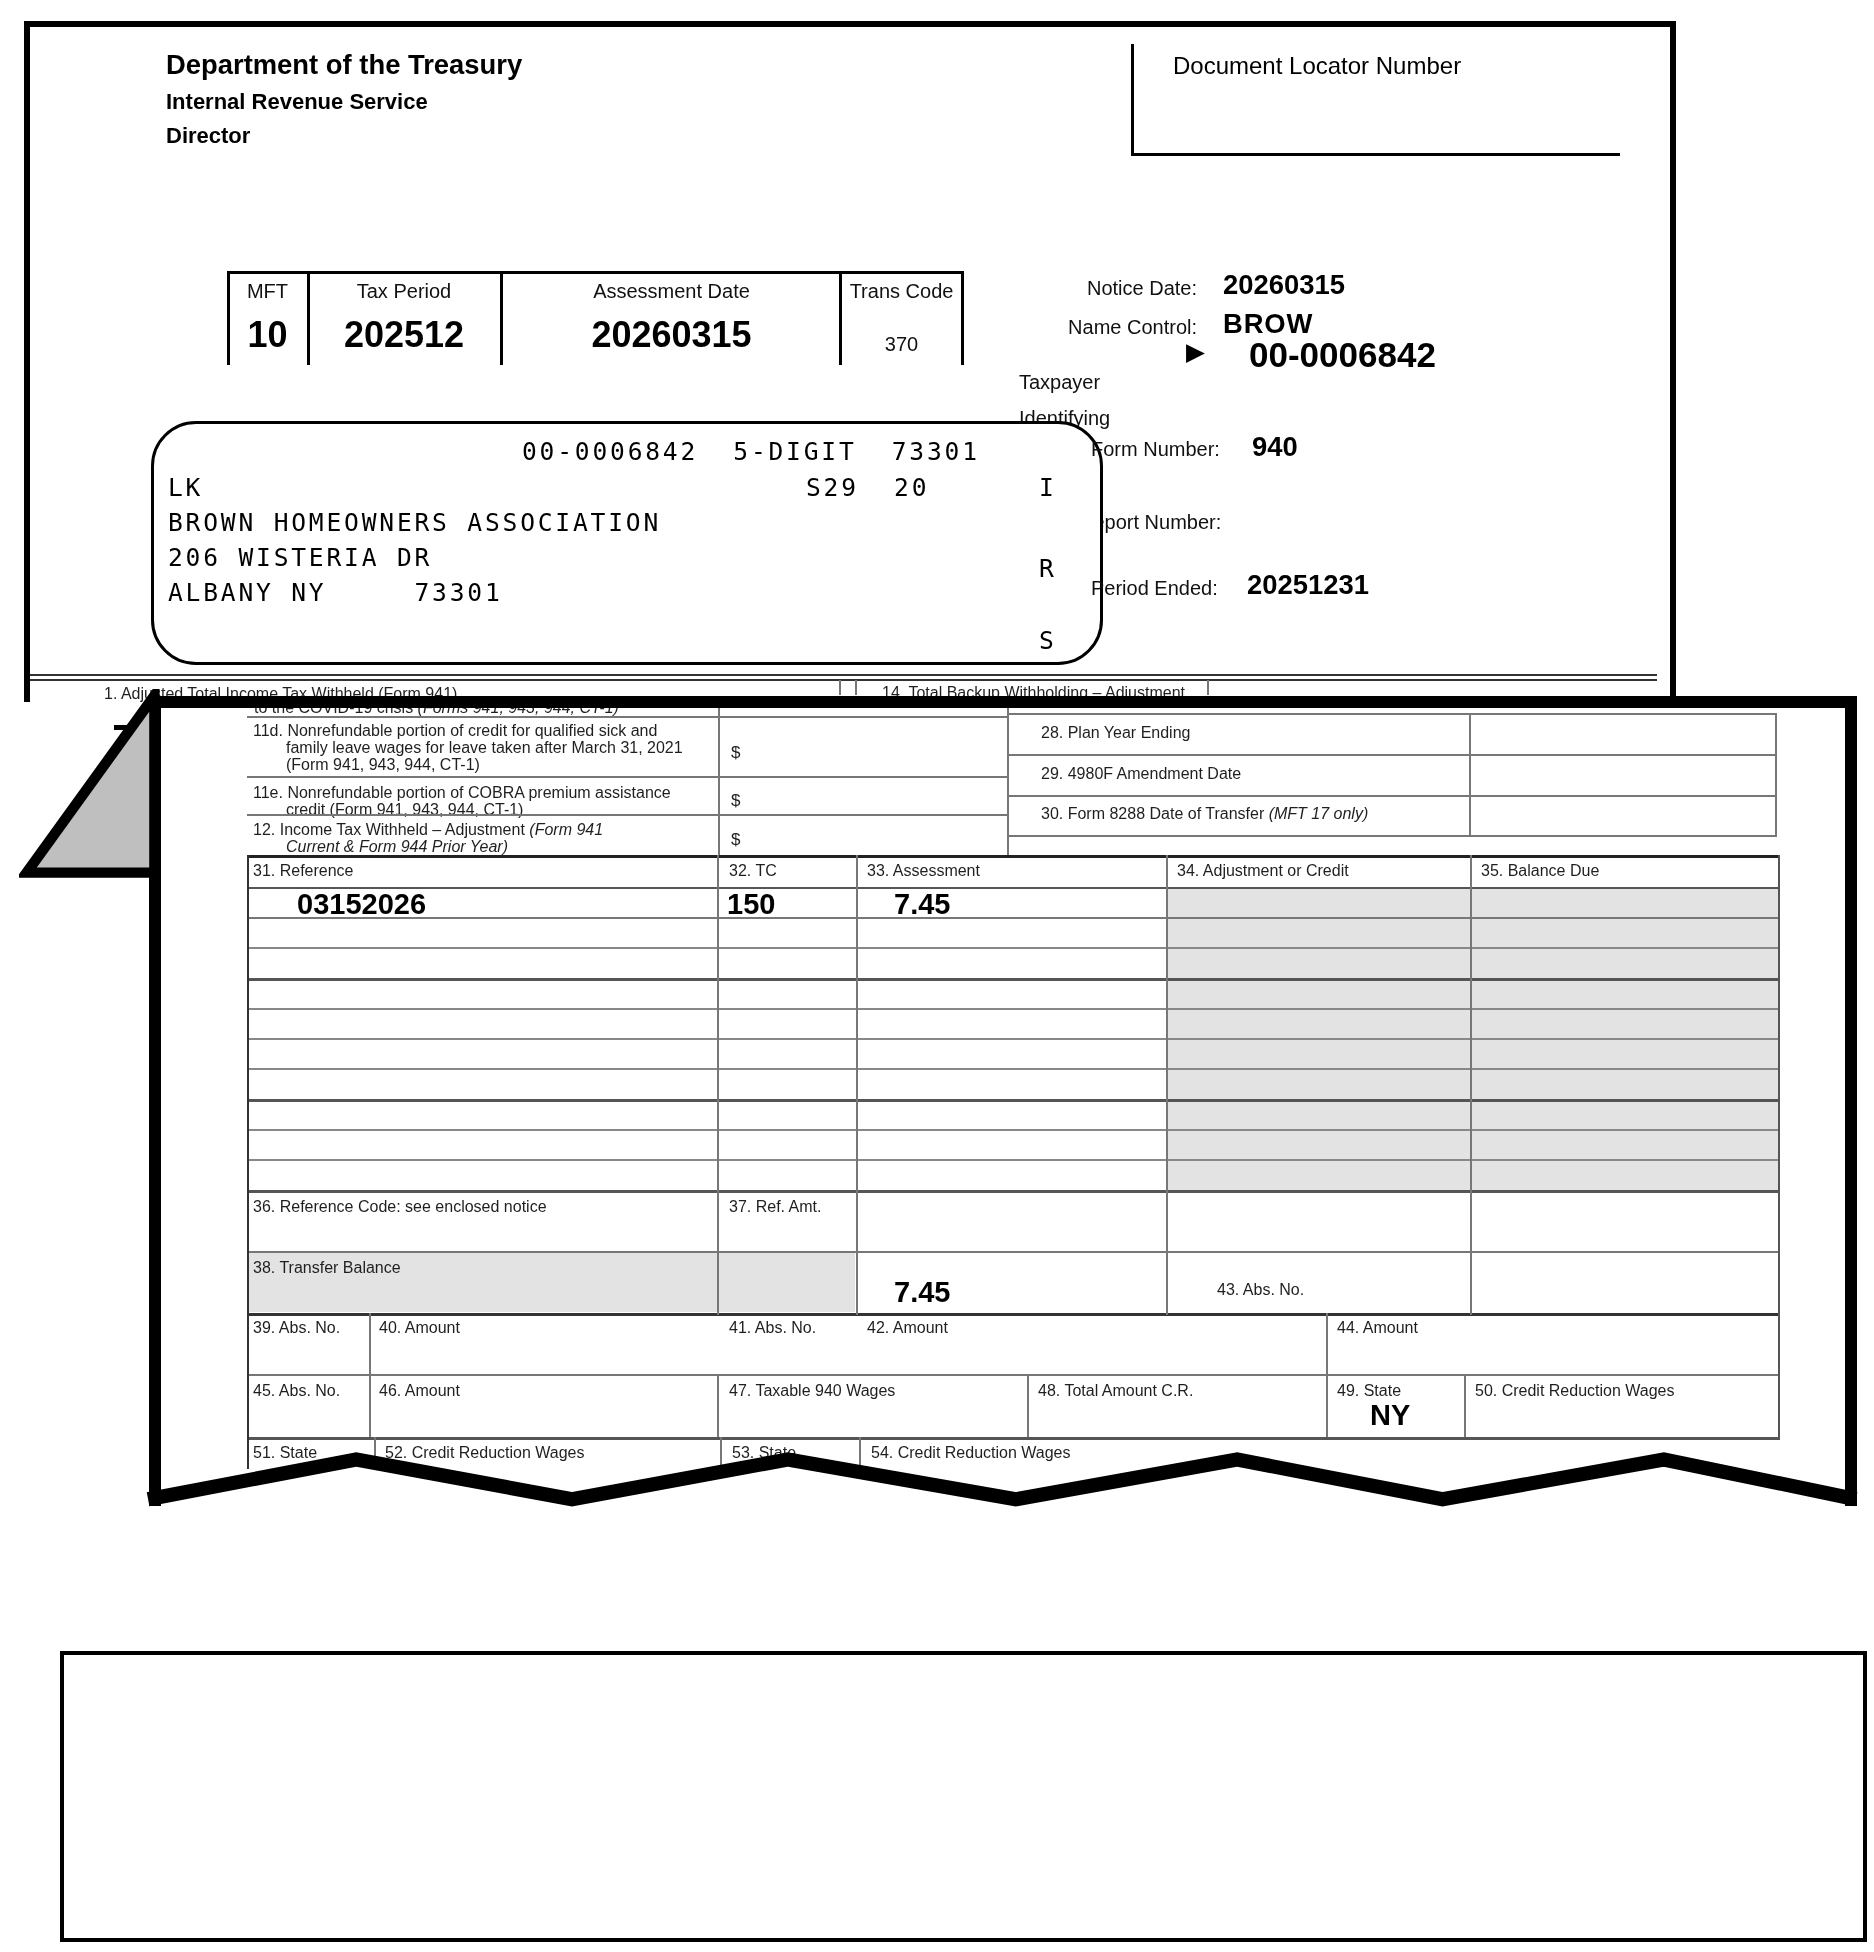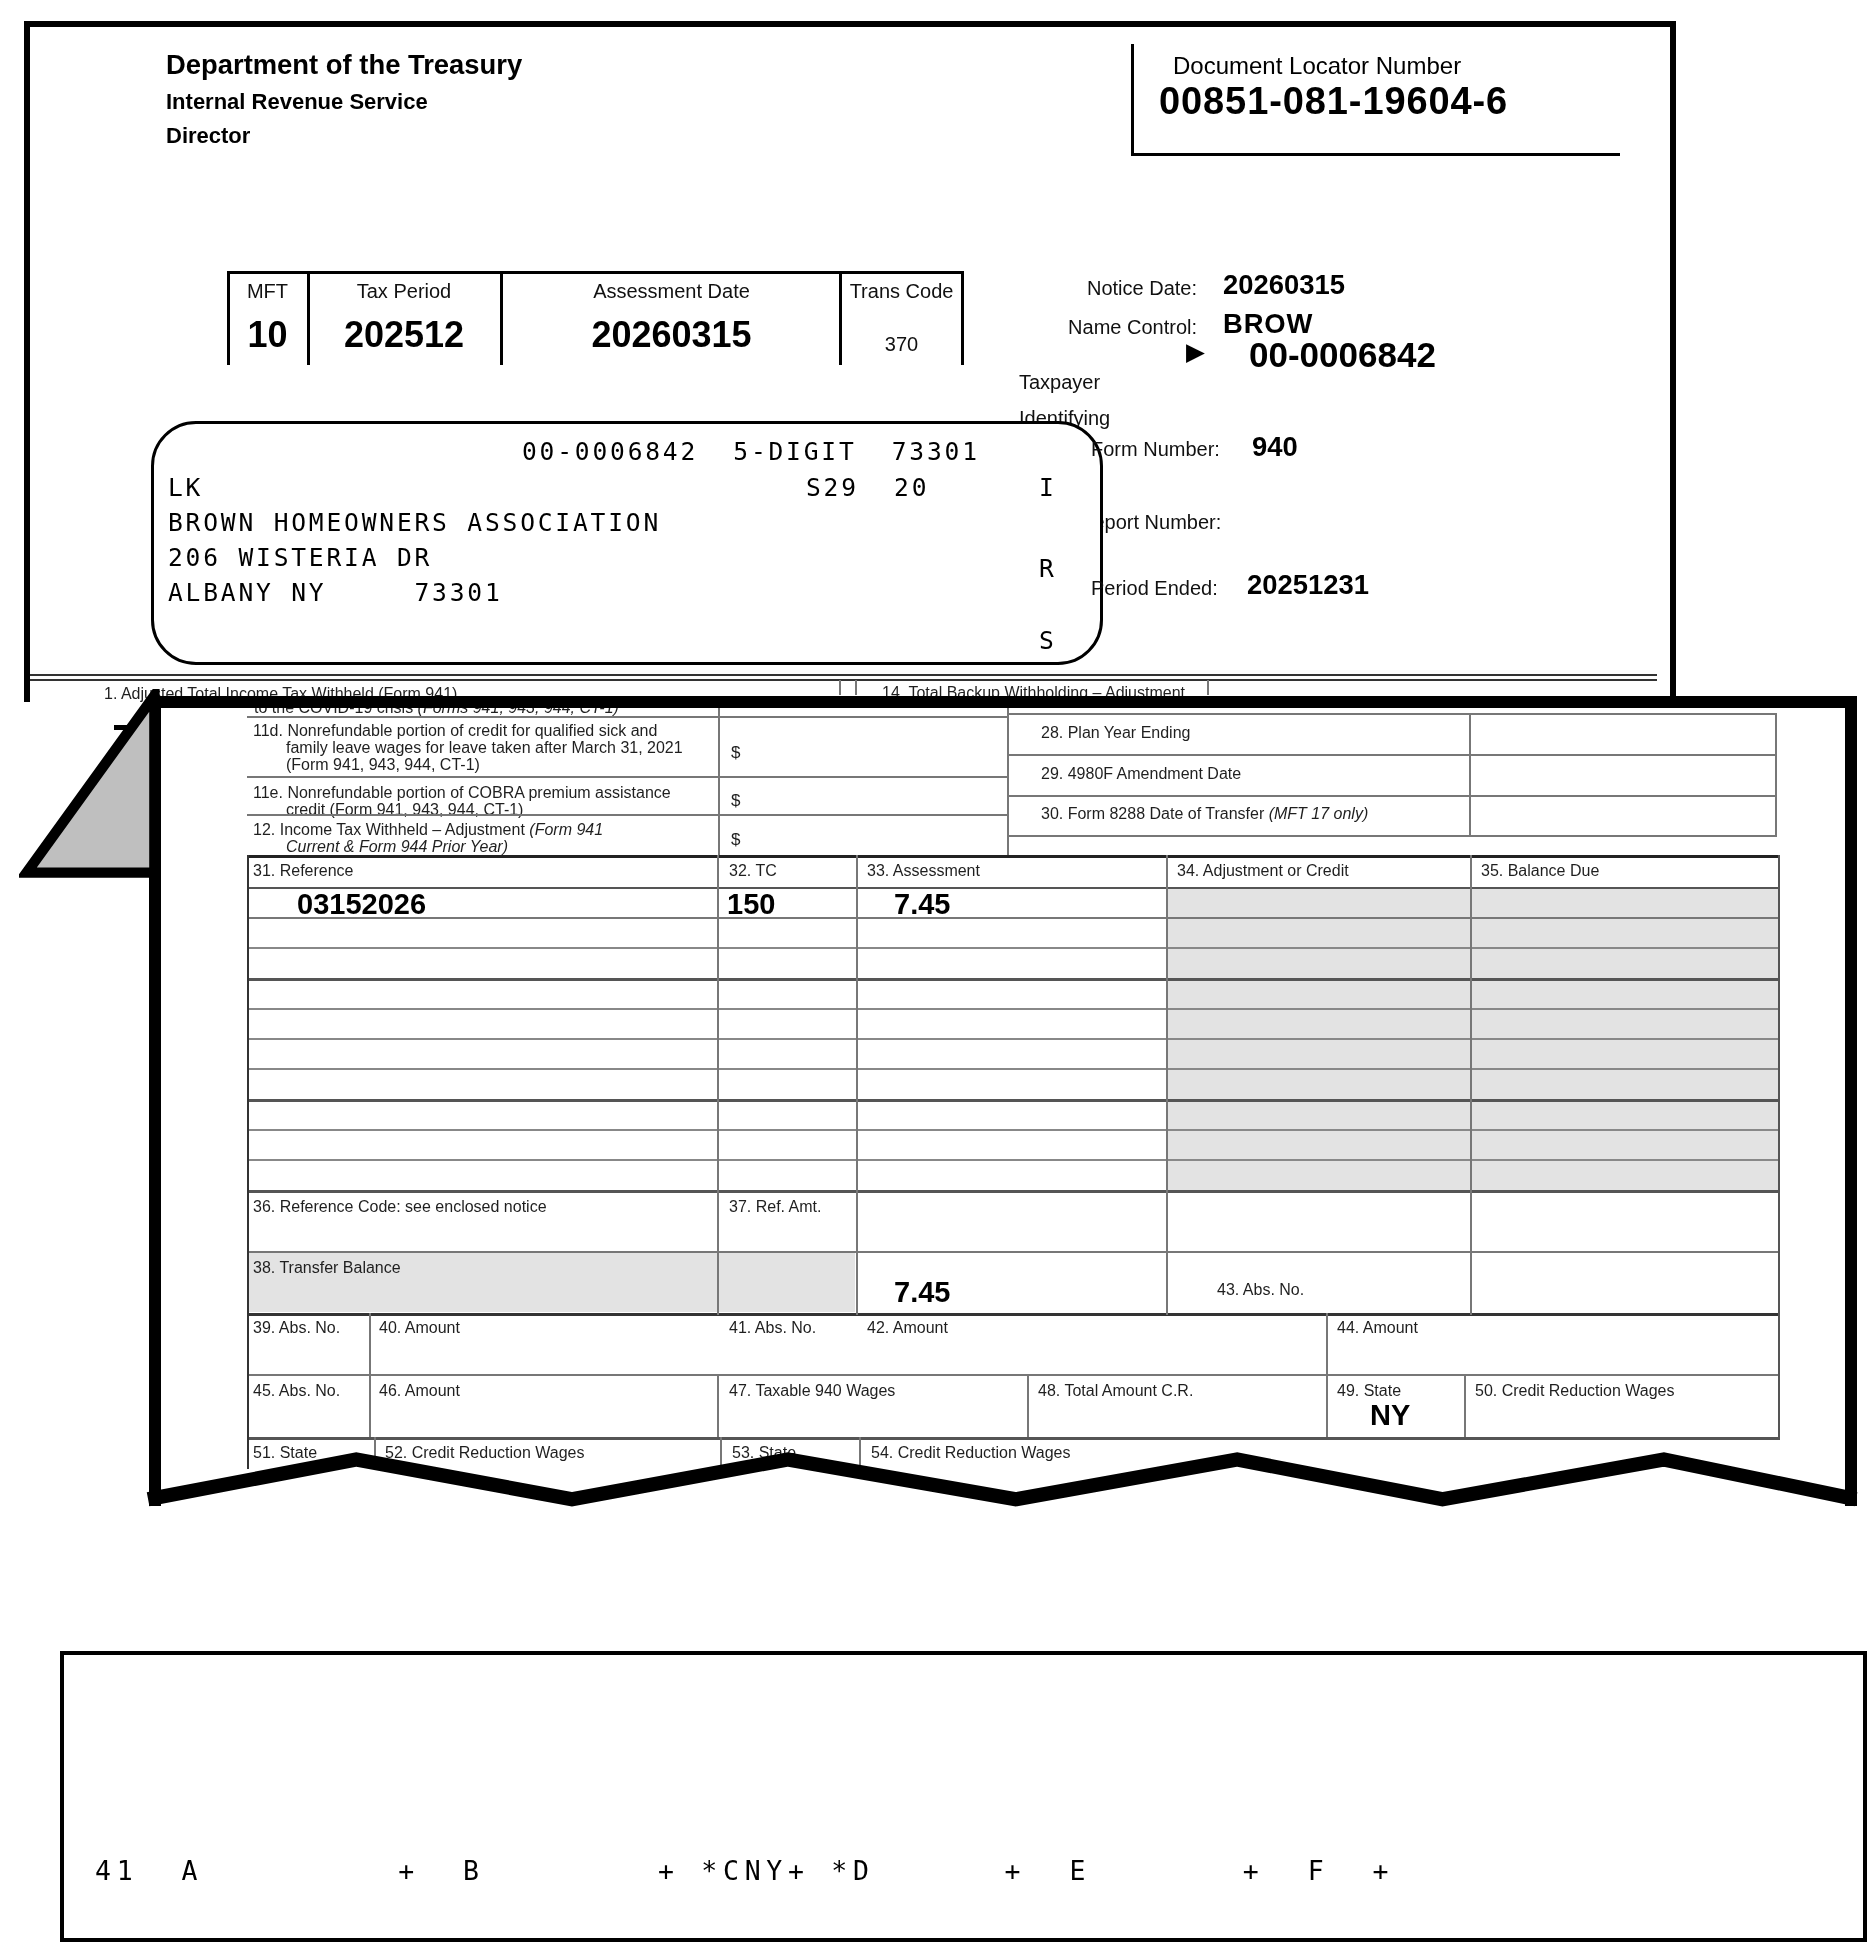--- a/index.html
+++ b/index.html
@@ -26,21 +26,20 @@
 
   <div class="abs" style="left:24px;top:21px;width:1640px;height:675px;border-top:6.6px solid #000;border-left:6.6px solid #000;border-right:6.6px solid #000;background:#fff;"></div>
 
   <div class="abs" style="left:166px;top:49px;font-size:27.4px;font-weight:bold;">Department of the Treasury</div>
   <div class="abs" style="left:166px;top:89px;font-size:22px;font-weight:bold;">Internal Revenue Service</div>
   <div class="abs" style="left:166px;top:123px;font-size:22px;font-weight:bold;">Director</div>
 
   <div class="vl" style="left:1131px;top:44px;width:2.8px;height:112px;background:#000;"></div>
   <div class="hl" style="left:1131px;top:153px;width:489px;height:2.8px;background:#000;"></div>
   <div class="abs" style="left:1173px;top:52px;font-size:24px;">Document Locator Number</div>
-  <div class="abs" style="left:1159px;top:80px;font-size:38px;font-weight:bold;letter-spacing:0.9px;">00851-081-19604-6</div>
 
   <div class="hl" style="left:227px;top:271px;width:737px;height:2.8px;background:#000;"></div>
   <div class="vl" style="left:227px;top:271px;width:2.8px;height:94px;background:#000;"></div>
   <div class="vl" style="left:307px;top:271px;width:2.8px;height:94px;background:#000;"></div>
   <div class="vl" style="left:500px;top:271px;width:2.8px;height:94px;background:#000;"></div>
   <div class="vl" style="left:839px;top:271px;width:2.8px;height:94px;background:#000;"></div>
   <div class="vl" style="left:961px;top:271px;width:2.8px;height:94px;background:#000;"></div>
   <div class="lbl2 center" style="left:227px;top:280px;width:81px;">MFT</div>
   <div class="lbl2 center" style="left:309px;top:280px;width:190px;">Tax Period</div>
   <div class="lbl2 center" style="left:503px;top:280px;width:337px;">Assessment Date</div>
@@ -197,16 +196,15 @@
   <div class="lbl" style="left:253px;top:1444px;">51. State</div>
   <div class="lbl" style="left:385px;top:1444px;">52. Credit Reduction Wages</div>
   <div class="lbl" style="left:732px;top:1444px;">53. State</div>
   <div class="lbl" style="left:871px;top:1444px;">54. Credit Reduction Wages</div>
 
   <svg class="abs" style="left:132px;top:1448px;" width="1741" height="76" viewBox="0 0 1840 80">
     <polyline points="17,54 237,12 465,54 693,12 934,54 1168,12 1385,54 1619,12 1822,54" fill="none" stroke="#000" stroke-width="15" stroke-linejoin="miter"></polyline>
   </svg>
 
   <div class="abs" style="left:60px;top:1651px;width:1807px;height:291px;box-sizing:border-box;border:4.7px solid #000;background:#fff;"></div>
-  <div class="code" style="left:95px;top:1855px;">41  A         +  B        + *CNY+ *D      +  E       +  F  +</div>
 
 </div>
 
 
 </body></html>

